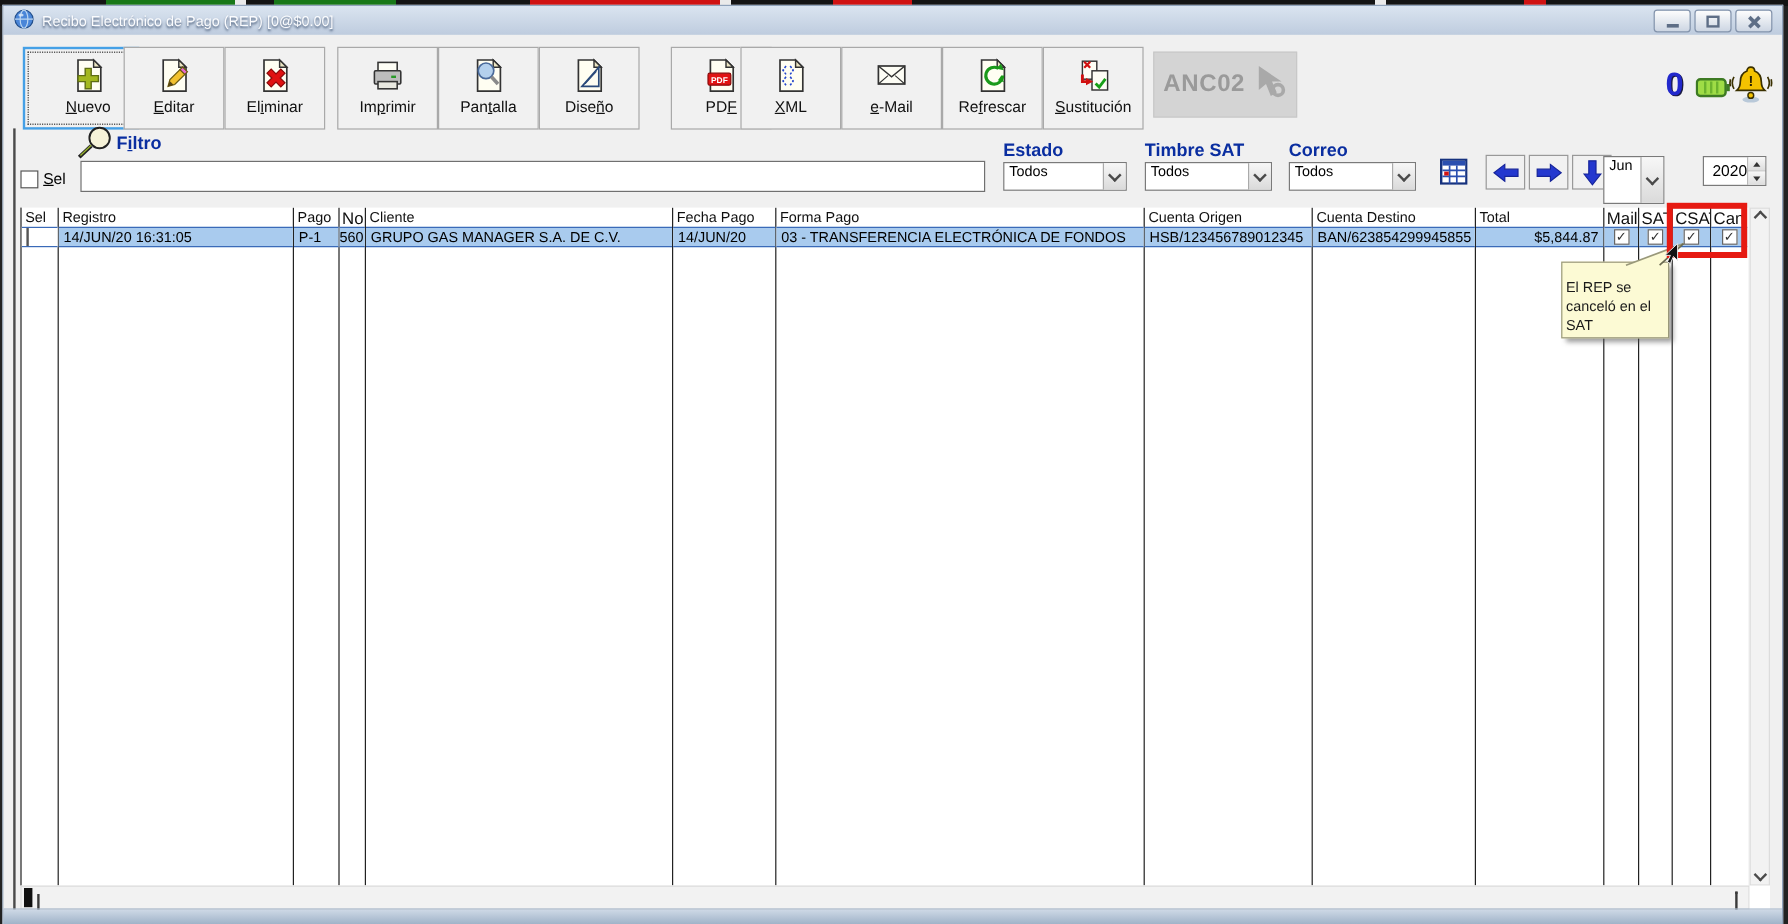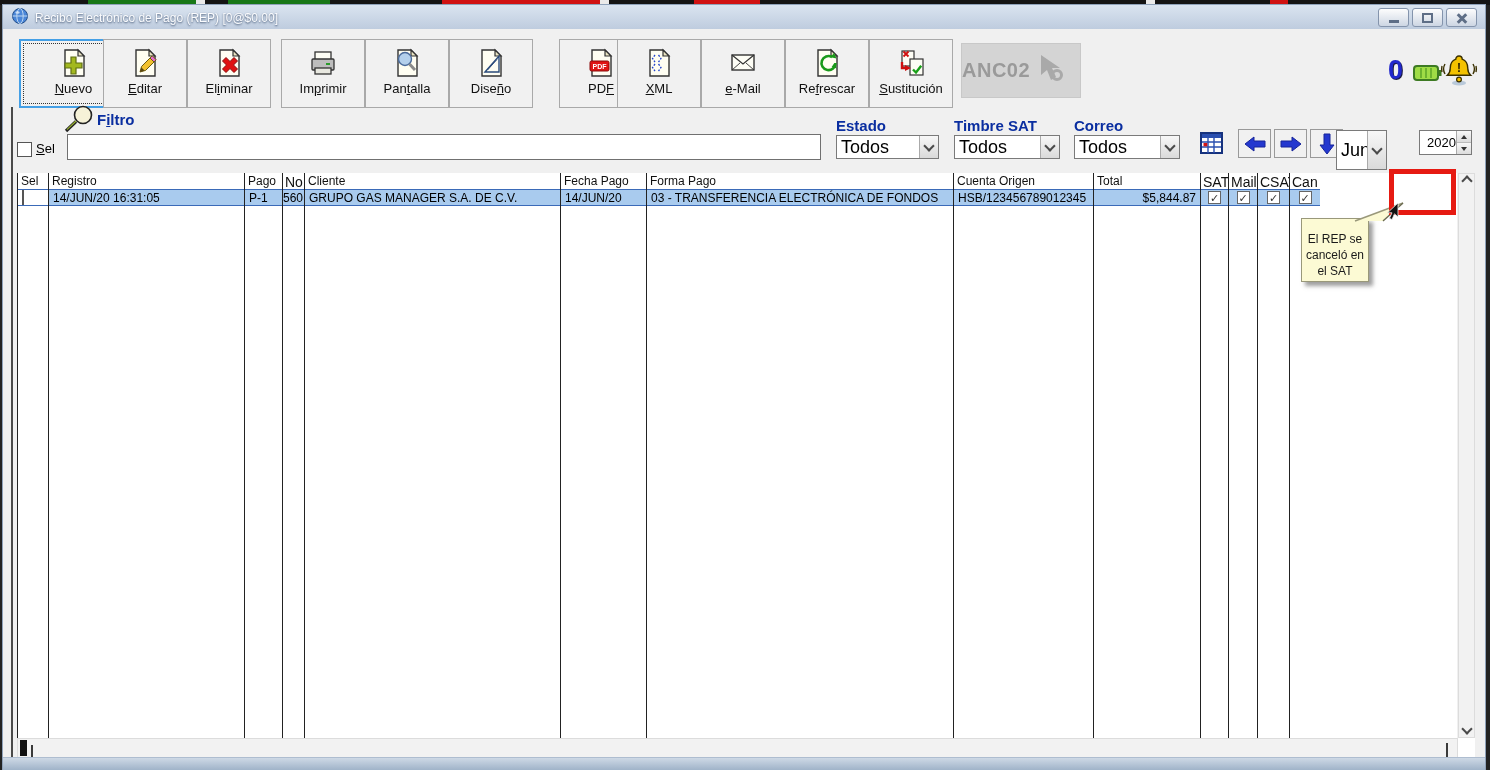--- a/index.html
+++ b/index.html
@@ -33,38 +33,38 @@
     background:linear-gradient(#ced9e6,#9cb0c6); border-top:1px solid #aebdd0; }
   .left-line { position:absolute; left:8px; top:78px; bottom:0; width:2px; background:#4a4a4a; }
 
   
   .tb { position:absolute; top:10px; width:82px; height:62px; background:#f1f1f1;
     border:1px solid #a9a9a9; display:flex; flex-direction:column; align-items:center;
     padding-top:5px; font-size:13px; color:#111; cursor:default; }
   .tb .tb-icon { height:36px; display:flex; align-items:center; justify-content:center; }
   .tb.focused { border:2px solid #45a0e6; padding-top:4px; width:81px; height:61px; outline:1px dotted #333; outline-offset:-5px;padding-left:12px; }
   .anc02 { position:absolute; left:958px; top:14px; width:118px; height:53px; background:#d4d4d4;
-    border:1px solid #c8c8c8; display:flex; align-items:center; gap:5px;
+    border:1px solid #c8c8c8; display:flex; align-items:center; justify-content:center; gap:5px;
     color:#9a9a9a; font-weight:bold; font-size:20px; letter-spacing:.5px; }
 
   
   .count { position:absolute; left:1385px; top:26px; font-size:27px; font-weight:bold; color:#2228cc; text-shadow:1px 1px 0 #1a1a40; }
   .battery { position:absolute; left:1410px; top:34px; }
   .bell { position:absolute; left:1436px; top:24px; }
 
   
   .mag { position:absolute; left:58px; top:75px; }
   .flabel { position:absolute; font-weight:bold; font-size:15px; color:#0a2ea0; white-space:nowrap; }
   .sel-box { position:absolute; left:14px; top:113px; width:13px; height:13px; background:#fff; border:1px solid #555; }
   .sel-label { position:absolute; left:33px; top:112px; font-size:13px; }
   .search-input { position:absolute; left:64px; top:105px; width:754px; height:26px; border:1px solid #707070;
     background:#fff; font-size:13px; padding:0 4px; box-sizing:border-box; font-family:"Liberation Sans",sans-serif; }
 
   .combo { position:absolute; height:24px; background:#fff; border:1px solid #7a7a7a; box-sizing:border-box;
-    font-size:18px; display:flex; align-items:center; }
+    font-size:12px; display:flex; align-items:flex-start; }
   .combo .val { flex:1; padding-left:4px; overflow:hidden; white-space:nowrap; }
   .combo .dd { width:18px; height:100%; background:linear-gradient(#f7f7f7,#dadada); border-left:1px solid #aaa;
     display:flex; align-items:center; justify-content:center; }
   .chev { width:6px; height:6px; }
   .chev-d { border-right:2px solid #4a4a4a; border-bottom:2px solid #4a4a4a; transform:rotate(45deg); margin-top:-2px; }
   .chev-u { border-left:2px solid #4a4a4a; border-top:2px solid #4a4a4a; transform:rotate(45deg); margin-top:3px; }
   .chev-l { border-left:2px solid #3a3a3a; border-bottom:2px solid #3a3a3a; transform:rotate(45deg); }
   .chev-r { border-right:2px solid #3a3a3a; border-top:2px solid #3a3a3a; transform:rotate(45deg); }
 
   .grid-icon { position:absolute; left:1197px; top:103px; }
@@ -103,23 +103,23 @@
   .vs-btn { position:absolute; left:0; width:100%; height:17px; display:flex; align-items:flex-start; justify-content:center; }
   .hscroll { position:absolute; left:14px; top:709px; width:1441px; height:20px; background:#f2f2f2;
     border:1px solid #dcdcdc; box-sizing:border-box; }
   .h-thumb { position:absolute; left:2px; top:1px; width:7px; height:16px; background:#101010; }
   .hs-btn { position:absolute; top:6px; }
   .corner { position:absolute; left:1455px; top:709px; width:17px; height:20px; background:#fff; }
 
   
   .redbox { position:absolute; left:1386px; top:140px; width:67px; height:46px; border:5px solid #e61a12;
     box-sizing:border-box; z-index:50; pointer-events:none; }
-  .tooltip { position:absolute; left:1298px; top:189px; width:68px; height:64px; background:#fcfad4;
+  .tooltip { position:absolute; left:1298px; top:189px; width:90px; height:64px; background:#fcfad4;
     border:1px solid #99987a; box-shadow:4px 4px 4px rgba(80,80,80,.55); z-index:40; font-size:12px;
-    text-align:center; padding:13px 3px 0 3px; box-sizing:border-box; line-height:1.32; color:#1a1a1a; }
+    text-align:left; padding:13px 3px 0 3px; box-sizing:border-box; line-height:1.32; color:#1a1a1a; }
   .tail { position:absolute; left:1340px; top:170px; z-index:41; }
   .cursor { position:absolute; left:1382px; top:173px; z-index:60; }
   u { text-decoration:underline; }
 </style>
 </head>
 <body>
 
 <div class="screen">
   <div class="bg-strip"></div>
 
@@ -424,32 +424,36 @@
           <div class="rcell">14/JUN/20</div>
         </div>
         <div class="col" style="width:307px">
           <div class="hcell">Forma Pago</div>
           <div class="rcell">03 - TRANSFERENCIA ELECTRÓNICA DE FONDOS</div>
         </div>
         <div class="col" style="width:140px">
           <div class="hcell">Cuenta Origen</div>
           <div class="rcell">HSB/123456789012345</div>
         </div>
+        <div class="col" style="width:136px">
+          <div class="hcell">Cuenta Destino</div>
+          <div class="rcell">BAN/623854299945855</div>
+        </div>
         <div class="col" style="width:107px">
           <div class="hcell">Total</div>
           <div class="rcell num bold">$5,844.87</div>
         </div>
-        <div class="col" style="width:28px">
-          <div class="hcell tight">SAT</div>
+        <div class="col" style="width:29px">
+          <div class="hcell tight">Mail</div>
           <div class="rcell center">
               <span class="cb checked"></span>
             </div>
         </div>
-        <div class="col" style="width:29px">
-          <div class="hcell tight">Mail</div>
+        <div class="col" style="width:28px">
+          <div class="hcell tight">SAT</div>
           <div class="rcell center">
               <span class="cb checked"></span>
             </div>
         </div>
         <div class="col" style="width:32px">
           <div class="hcell tight">CSAT</div>
           <div class="rcell center">
               <span class="cb checked"></span>
             </div>
         </div>

